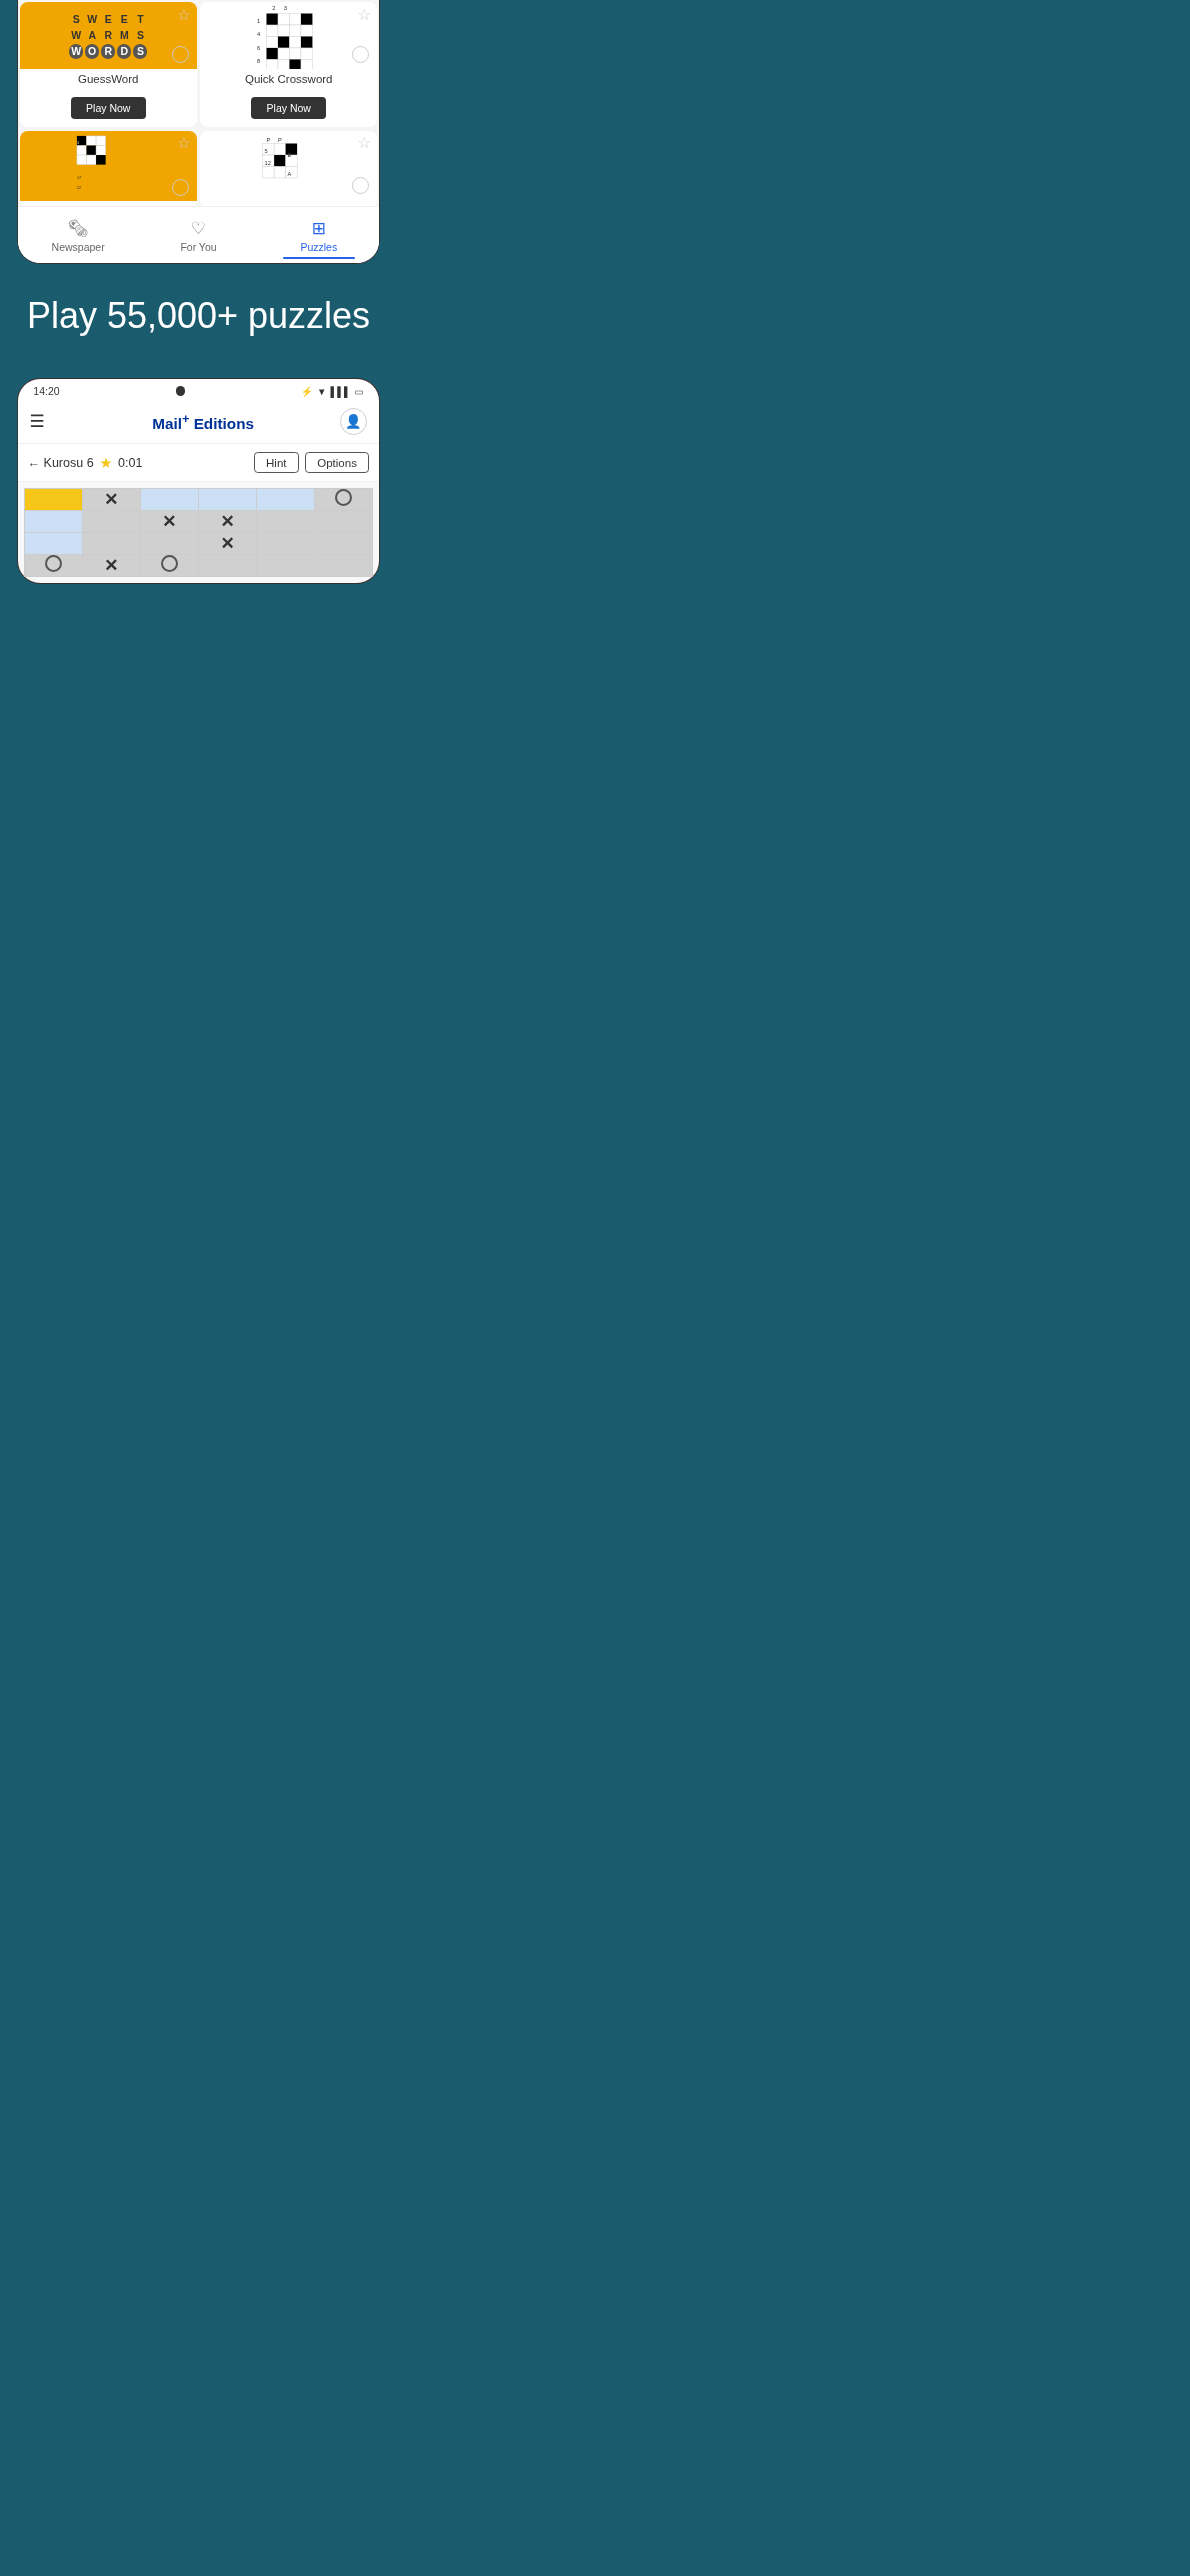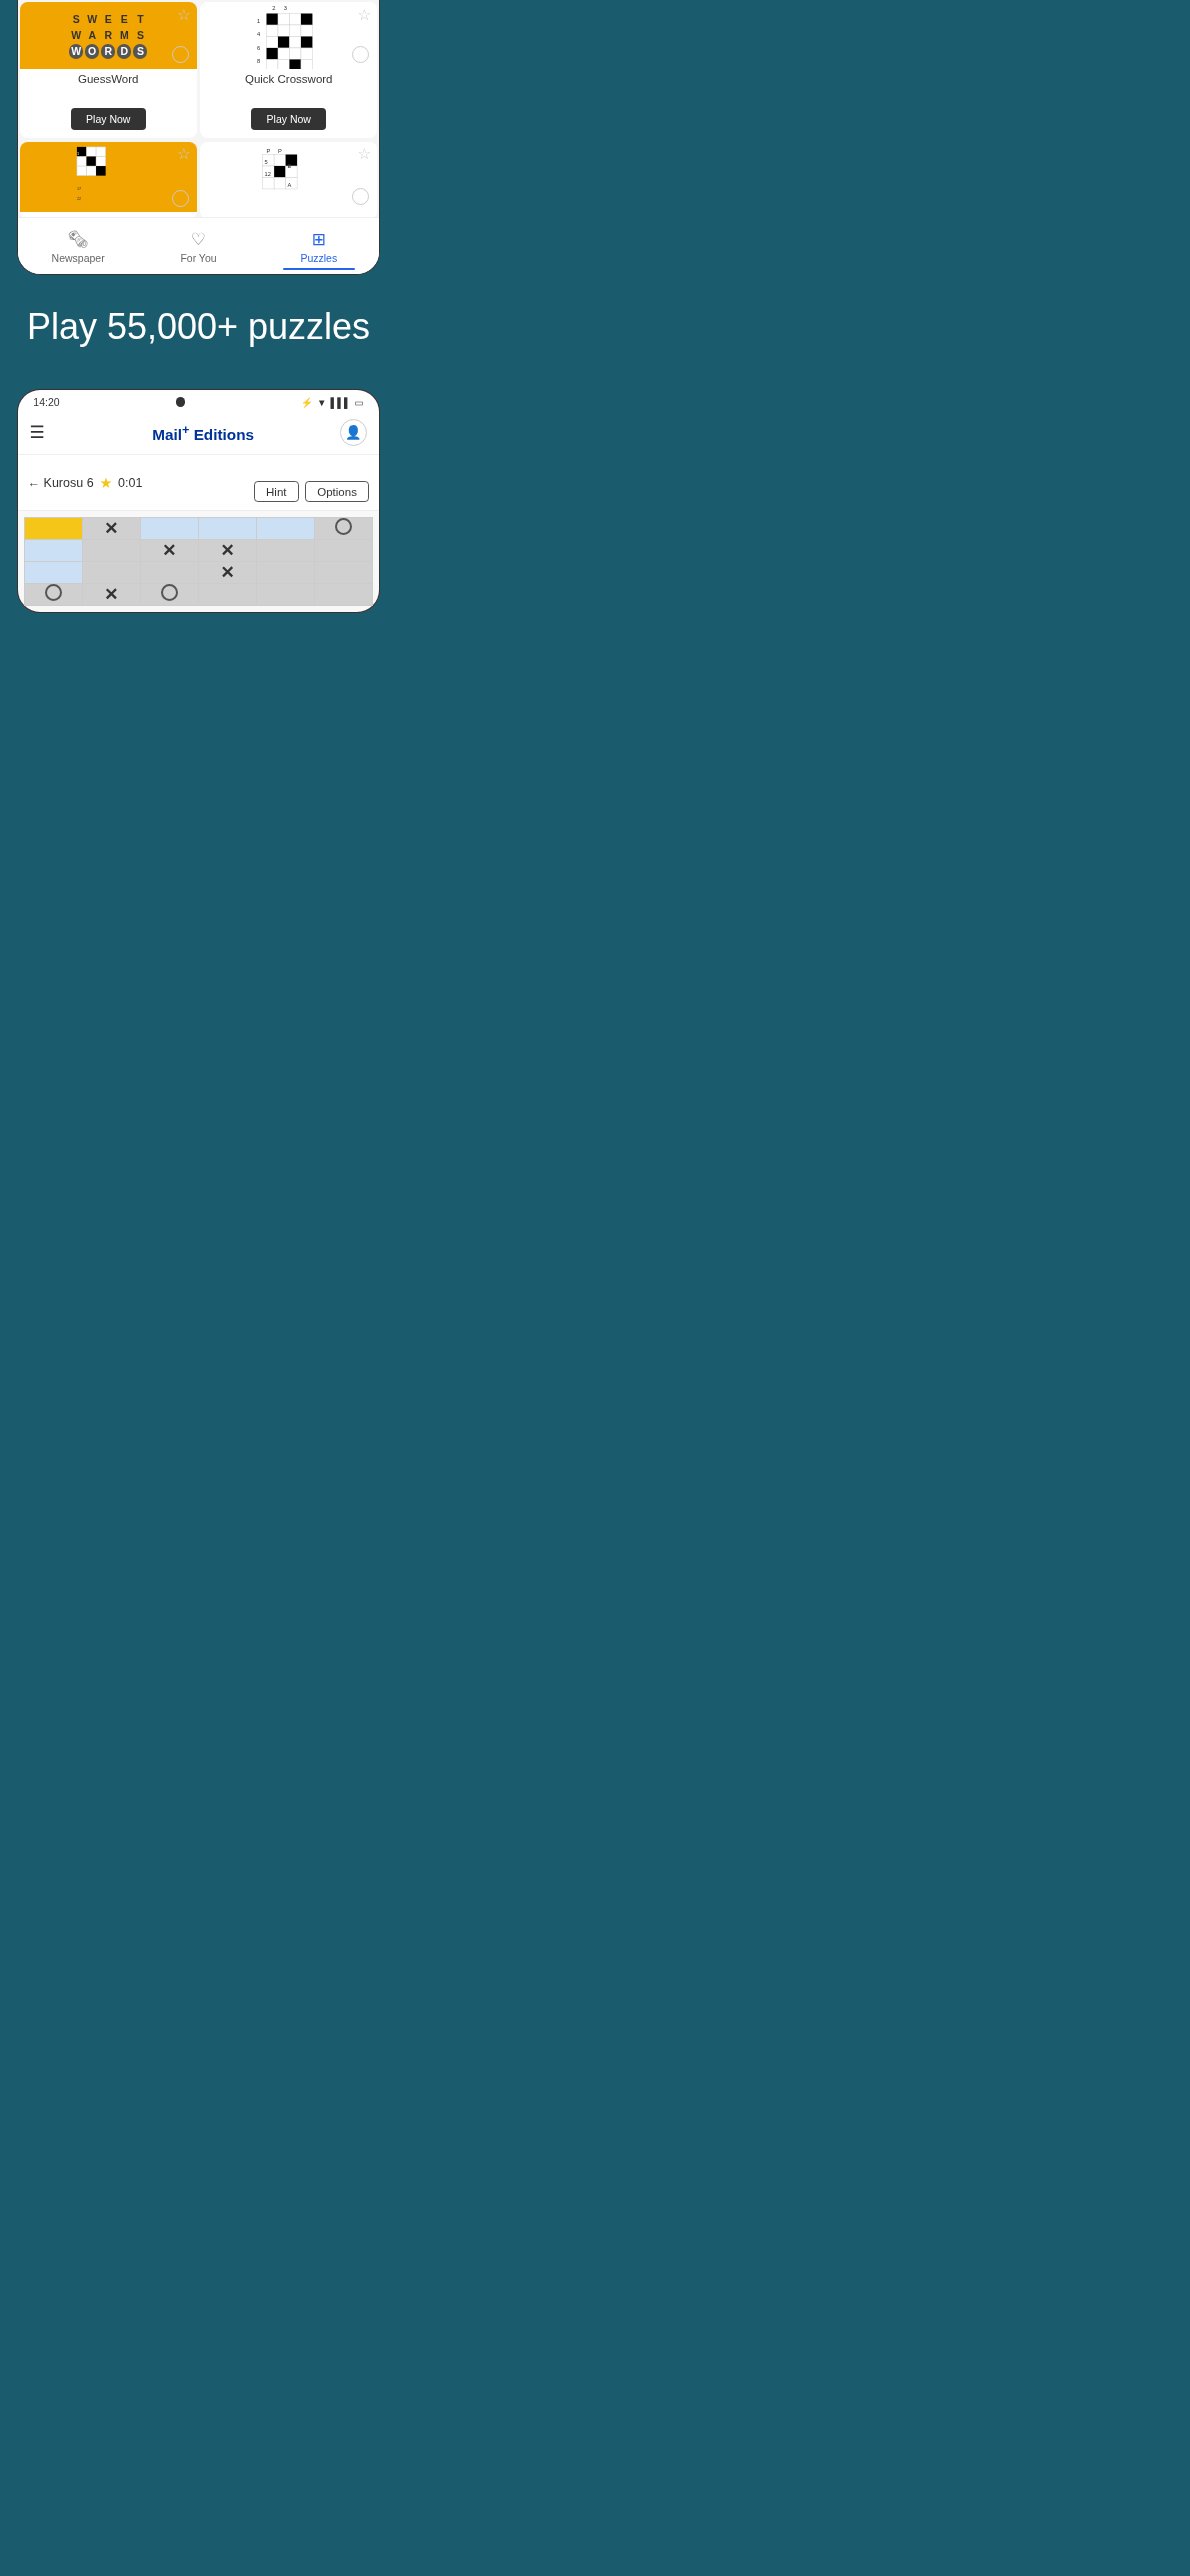--- a/index.html
+++ b/index.html
@@ -98,21 +98,21 @@
     }
 
     .play-btn {
       background: #333;
       color: #fff;
       border: none;
       border-radius: 3.8px;
       padding: 4.8px 15.3px;
       font-size: 10.5px;
       cursor: pointer;
-      margin-top: 20px;
+      margin-top: 9px;
     }
 
     
     .crossword-mini {
       width: 67px;
       height: 67px;
     }
 
     
     .bottom-nav {
@@ -273,21 +273,20 @@
     }
 
     .puzzle-btn {
       border: 1.4px solid #555;
       background: #fff;
       padding: 3.8px 11.5px;
       border-radius: 3.8px;
       font-size: 11.5px;
       cursor: pointer;
       color: #333;
-      margin-top: 18px;
     }
 
     
     .kurosu-grid {
       padding: 5.8px;
       background: #f8f8f8;
     }
 
     .kurosu-table {
       width: 100%;

